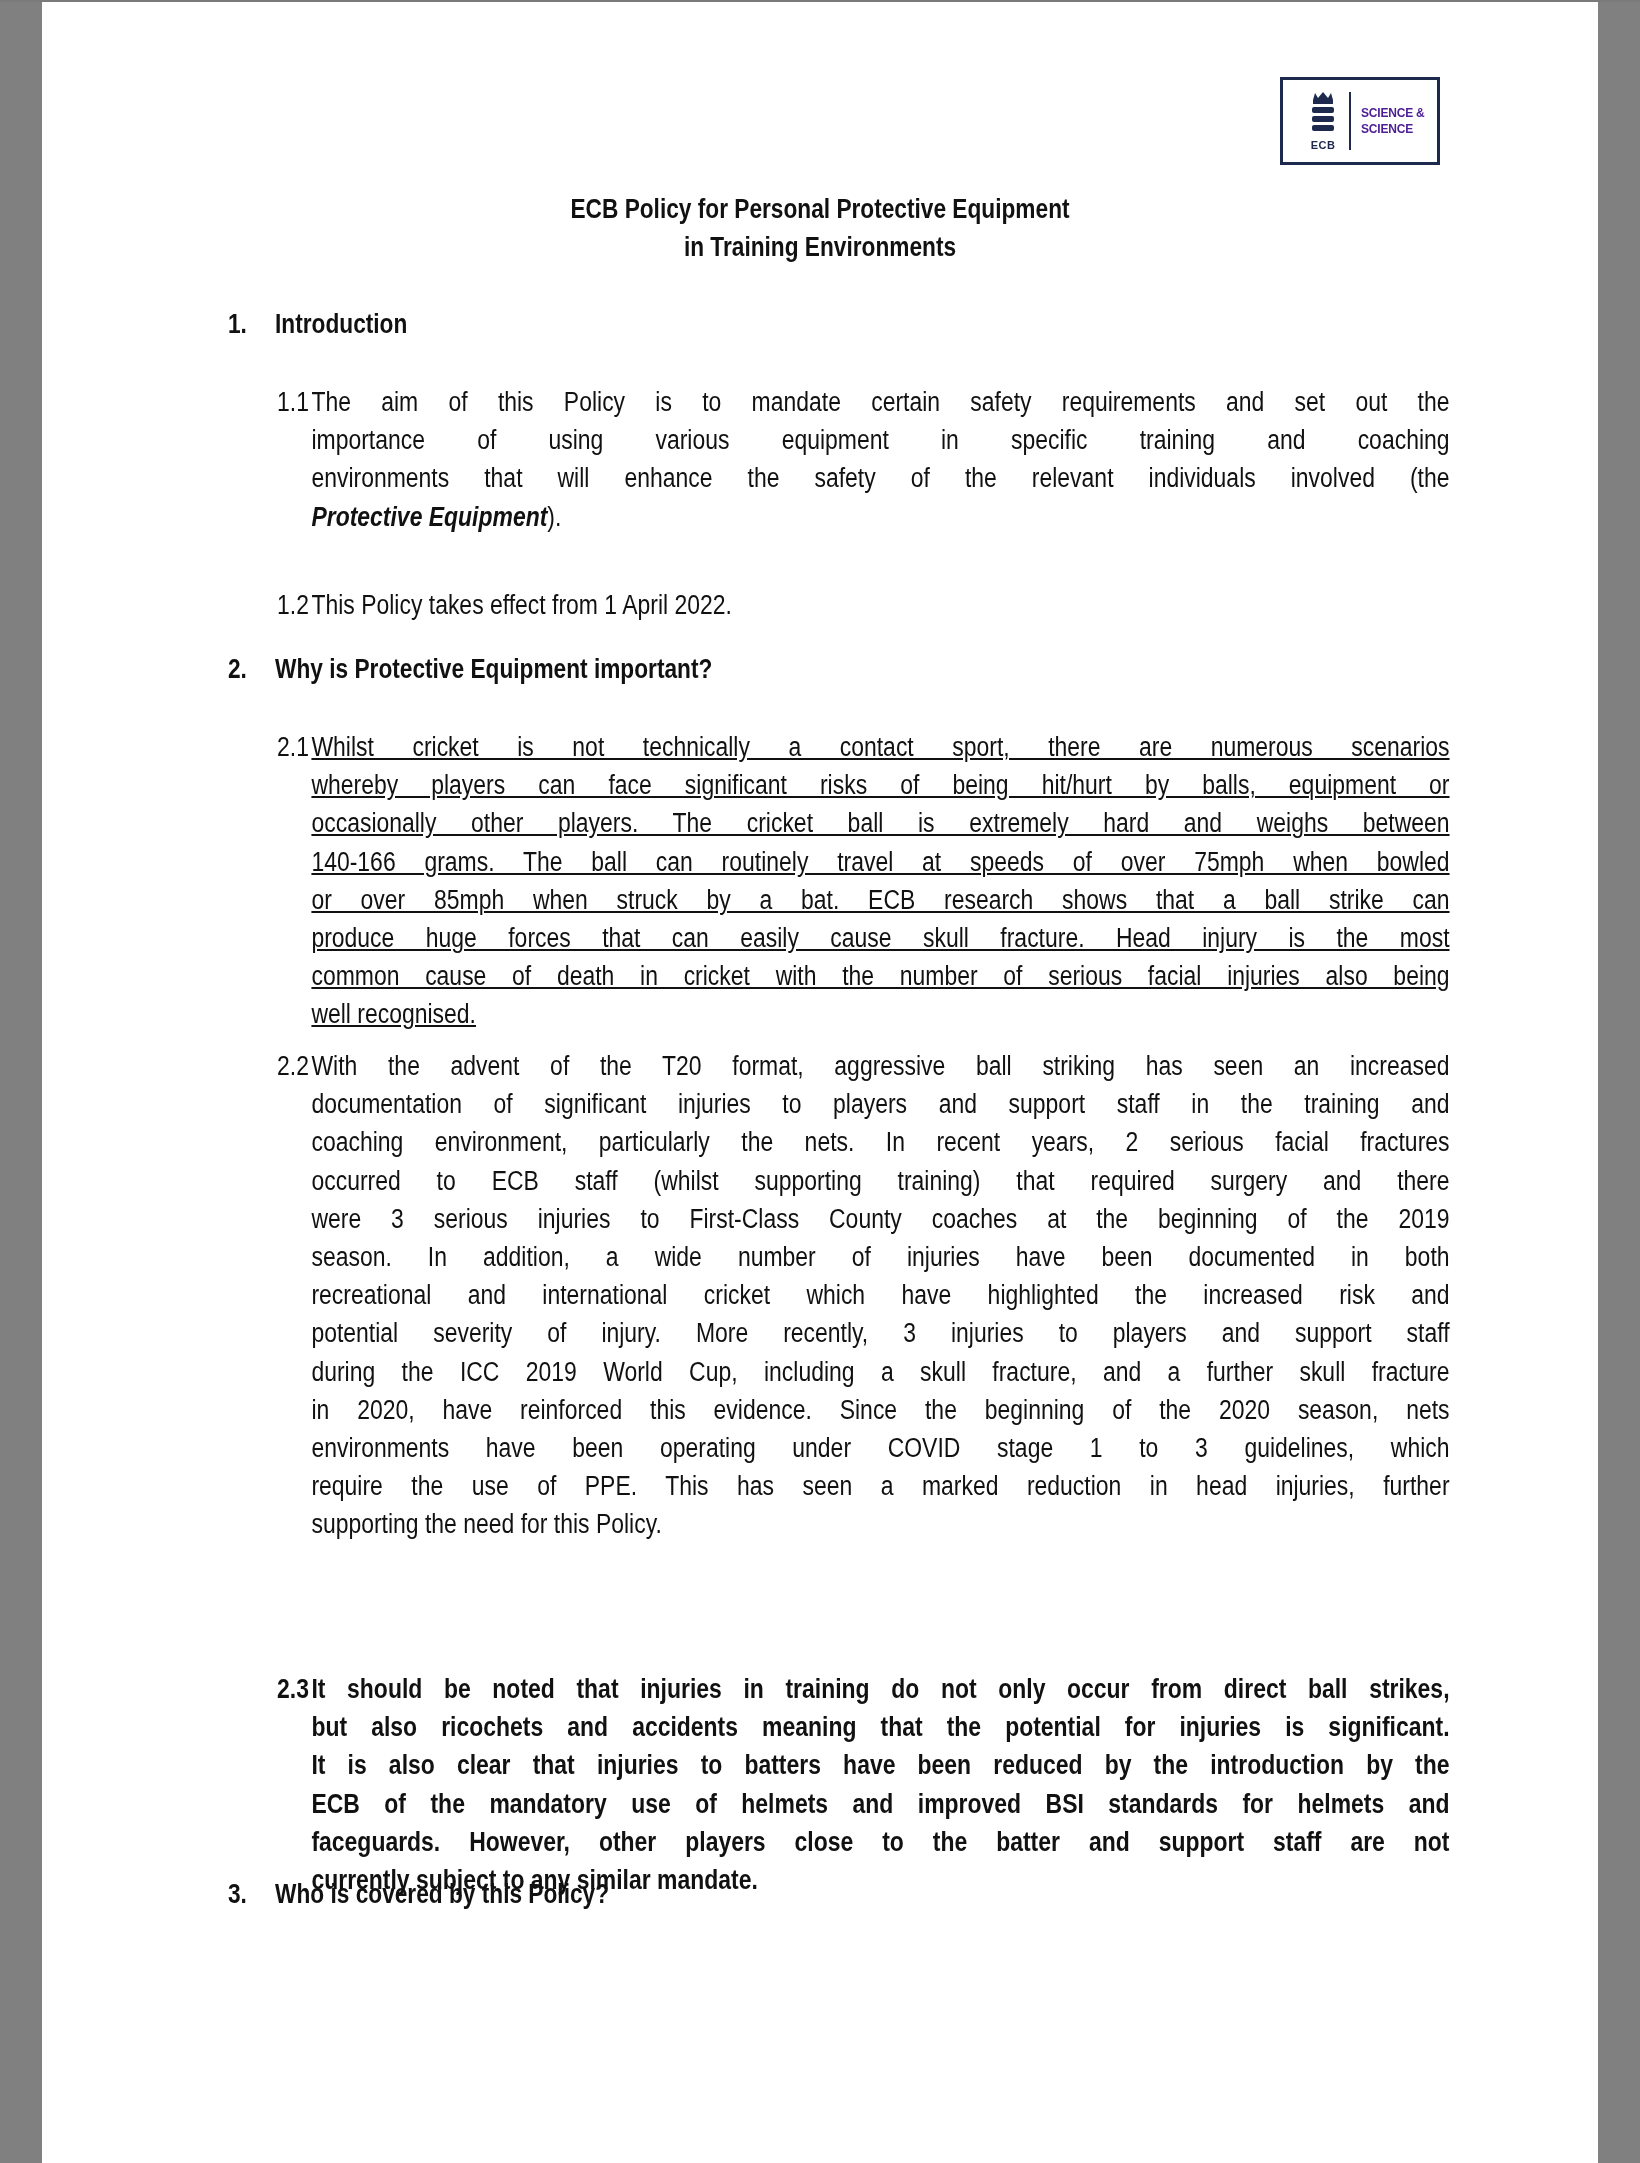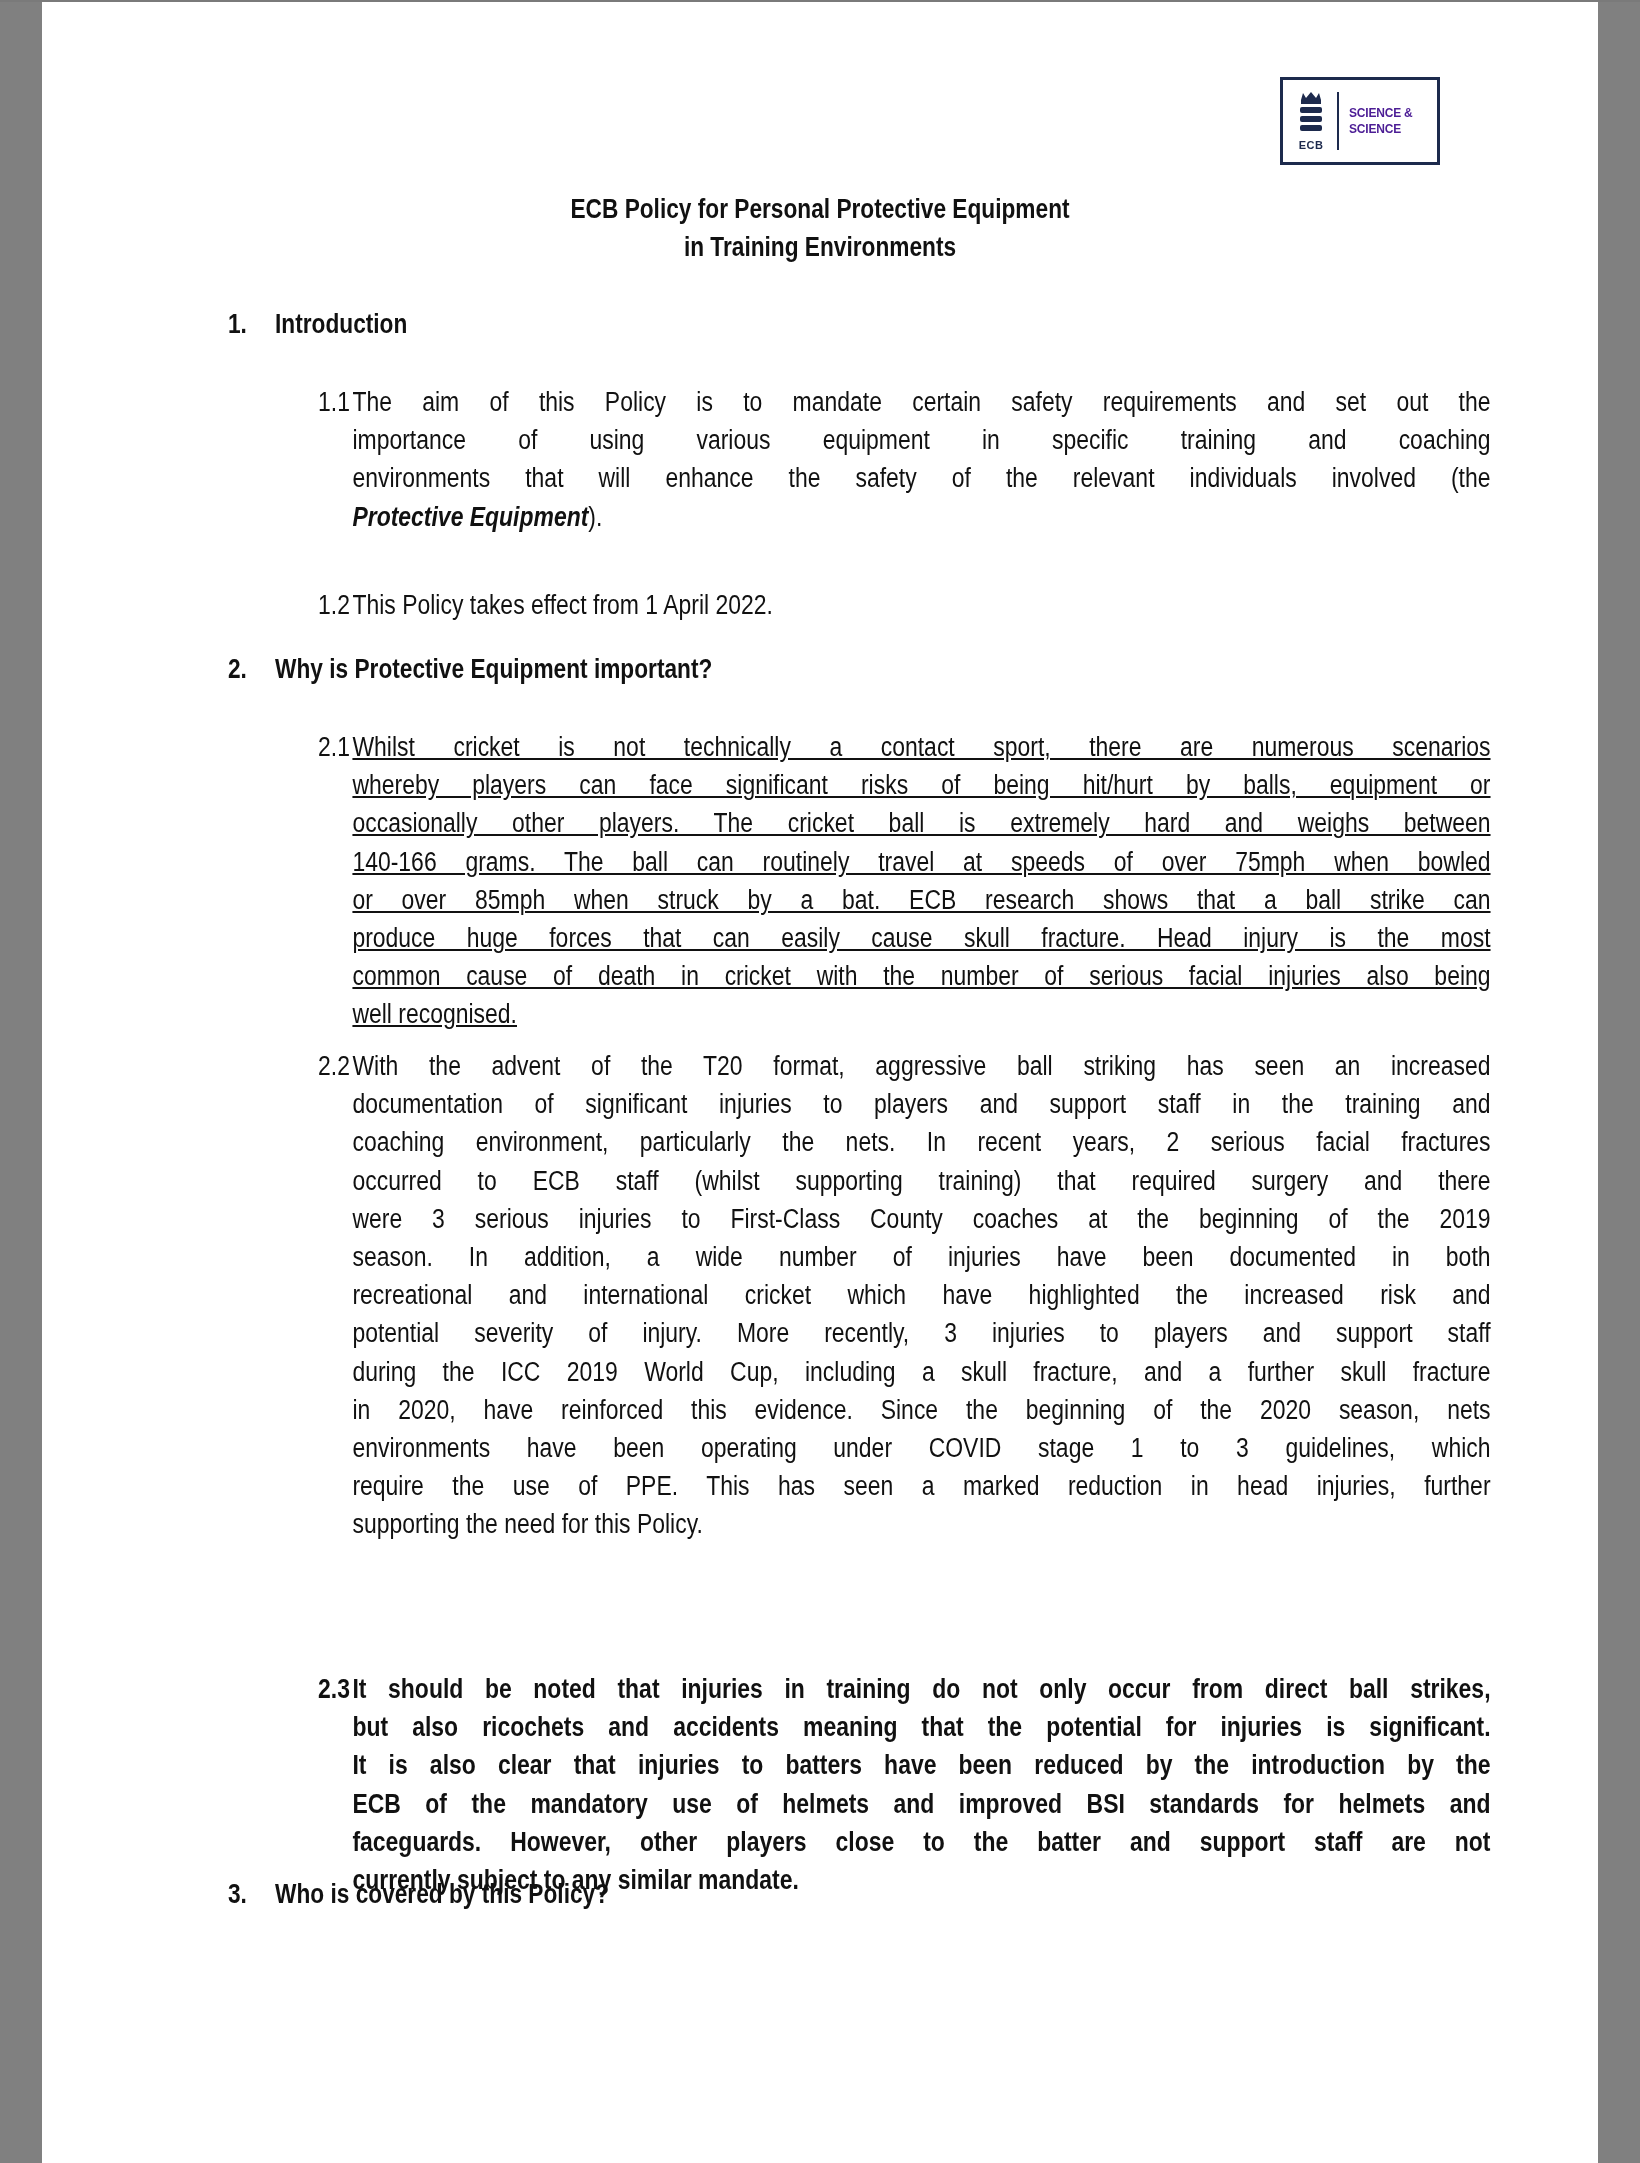--- a/index.html
+++ b/index.html
@@ -1,34 +1,34 @@
 <!DOCTYPE html>
 <html><head>
   <meta charset="utf-8">
   <style>
     html, body { margin:0; padding:0; }
     body { width:1640px; height:2163px; background:#808080; position:relative; overflow:hidden; font-family:"Liberation Sans", sans-serif; }
     .page { position:absolute; left:42px; top:2px; width:1556px; height:2161px; background:#ffffff; }
     .topline { position:absolute; left:0; top:0; width:1640px; height:2px; background:#7a7a7a; }
 
     .logo { position:absolute; left:1238px; top:75px; width:160px; height:88px; border:3px solid #1d2a4d; box-sizing:border-box; display:flex; align-items:center; }
-    .crest { width:40px; margin-left:8px; display:flex; flex-direction:column; align-items:center; }
+    .crest { width:40px; margin-left:20px; display:flex; flex-direction:column; align-items:center; }
     .crest svg { display:block; }
     .crest-text { font-size:11px; color:#1d2a4d; font-weight:bold; letter-spacing:0.5px; margin-top:1px; }
     .logo-divider { width:2px; height:58px; background:#1d2a4d; margin:0 10px 0 6px; }
     .logo-text { color:#4c1d95; font-weight:bold; font-size:12px; line-height:16px; letter-spacing:-0.2px; }
 
     .doc-title { position:absolute; left:0; width:1556px; text-align:center; font-weight:bold; font-size:27px; color:#111; transform:scaleX(0.84); transform-origin:center; }
     .t1 { top:192px; }
     .t2 { top:230px; }
 
     .heading { position:absolute; left:186px; font-weight:bold; font-size:27px; color:#111; transform:scaleX(0.84); transform-origin:left; white-space:nowrap; }
     .heading .num { display:inline-block; width:56px; }
 
-    .para { position:absolute; left:235px; width:1173px; font-size:27px; line-height:38.2px; color:#111;margin-left:41px; }
+    .para { position:absolute; left:235px; width:1173px; font-size:27px; line-height:38.2px; color:#111; }
     .para .pnum { position:absolute; left:0; top:0; }
     .line { display:block; white-space:nowrap; text-align:justify; text-align-last:justify; transform:scaleX(0.85); transform-origin:left; width:117.6%; padding-left:40.5px; box-sizing:border-box; }
     .line.last { text-align-last:left; }
     .pnum { transform:scaleX(0.85); transform-origin:left; }
     em.bi { font-weight:bold; font-style:italic; }
   </style>
 </head>
 <body>
 
 <div class="topline"></div>

